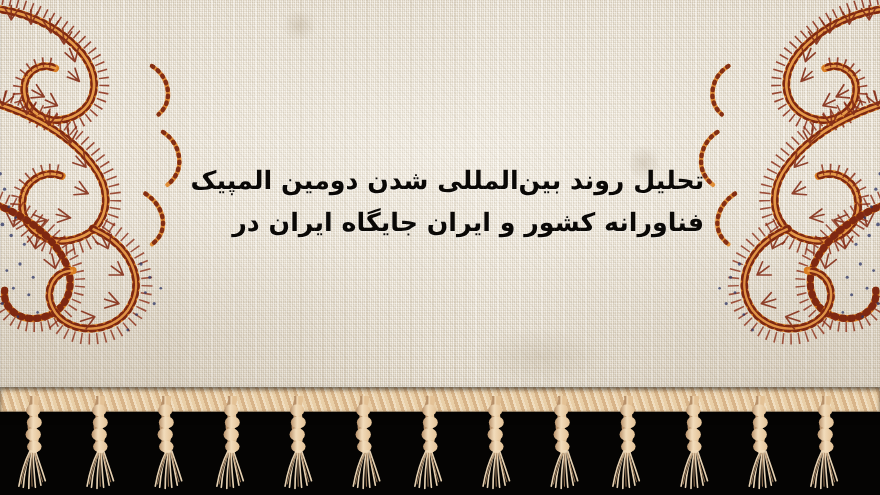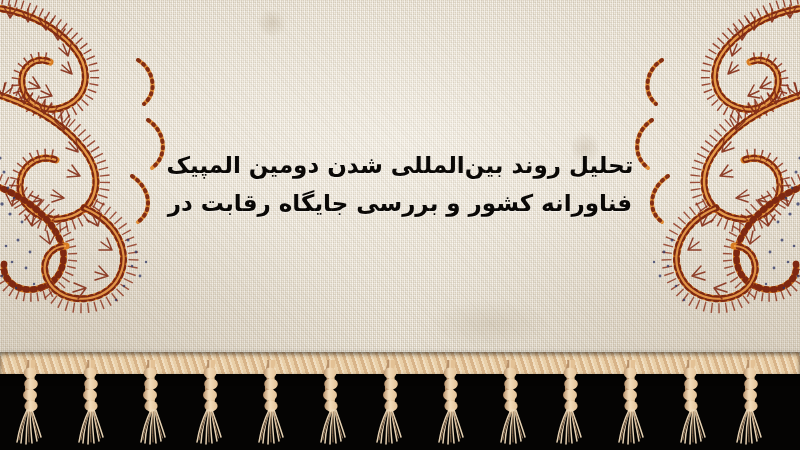--- a/index.html
+++ b/index.html
@@ -59,21 +59,21 @@
 
   
   .ornament{position:absolute;top:0;width:190px;height:372px;pointer-events:none;}
   .ornament.left{left:-12px;}
   .ornament.right{right:-12px;transform:scaleX(-1);}
   .ornament svg{display:block;width:100%;height:100%;}
 
   
   .title-block{
     position:absolute;left:160px;top:146px;width:480px;
-    text-align:center;
+    text-align:right;
     direction:rtl;
   }
   .title-line{
     color:#0a0806;
     font-weight:bold;
     font-size:23px;
     line-height:38px;
     letter-spacing:0px;
     text-shadow:0 1px 0 rgba(255,255,255,.35);
     white-space:nowrap;
@@ -342,21 +342,21 @@
       <g fill="none" stroke="#7a2411" stroke-width="4" stroke-dasharray="1.4 5" stroke-linecap="round" opacity=".9">
         <path d="M150 60 C 166 70, 170 92, 156 104"></path>
         <path d="M160 120 C 178 132, 180 156, 164 168"></path>
         <path d="M144 176 C 162 188, 166 210, 150 222"></path>
       </g>
     </svg>
   </div>
 
   <div class="title-block">
     <div class="title-line">تحلیل روند بین‌المللی شدن دومین المپیک</div>
-    <div class="title-line">فناورانه کشور و بررسی جایگاه رقابت در</div>
+    <div class="title-line">فناورانه کشور و ایران جایگاه ایران در</div>
   </div>
 
   <div class="selvedge"></div>
 
   <div class="fringe-zone" id="fringe">
       <div class="tassel" style="left: 14px;">
         <svg width="34" height="88" viewBox="0 0 34 88" xmlns="http://www.w3.org/2000/svg">
           <defs>
             <linearGradient id="tg0" x1="0" y1="0" x2="1" y2="0">
               <stop offset="0%" stop-color="#b8916a"></stop>

